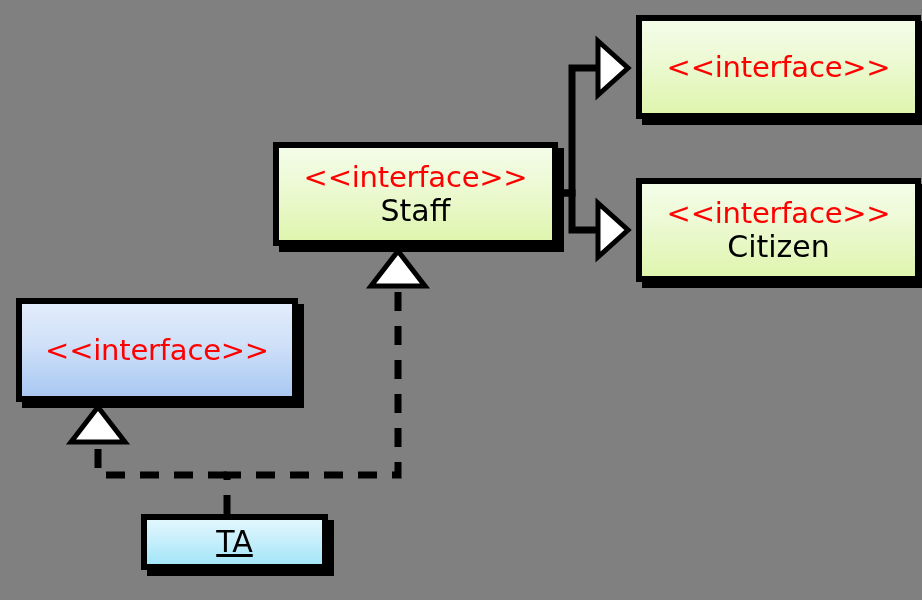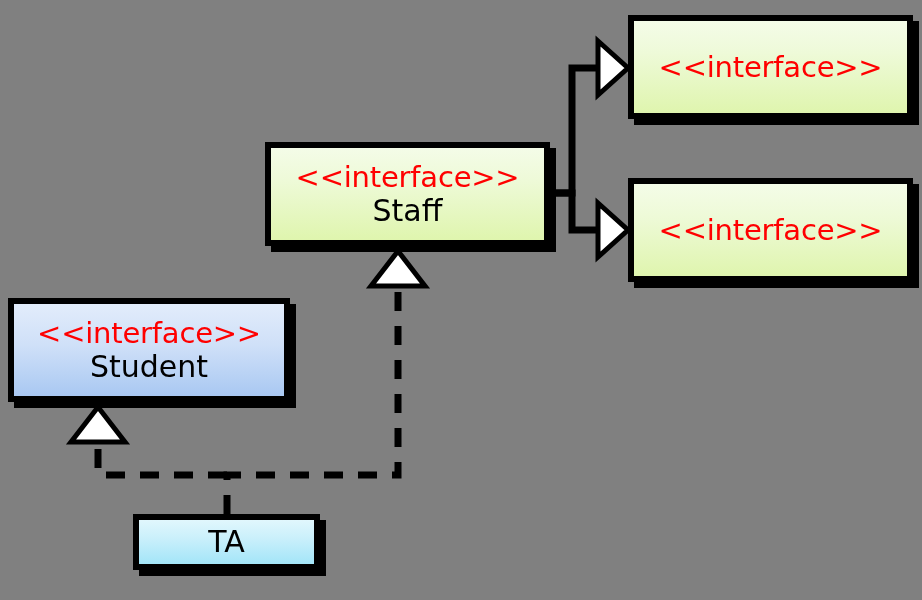--- a/index.html
+++ b/index.html
@@ -27,20 +27,21 @@
     position: absolute;
     box-sizing: border-box;
     border: 6px solid #000000;
     box-shadow: 6px 6px 0 0 #000000;
     display: flex;
     flex-direction: column;
     align-items: center;
     justify-content: center;
     line-height: 1.05;
     z-index: 5;
+    margin-left: 8px;
   }
   .node.green {
     background: linear-gradient(to bottom, #f4fce8 0%, #eefad8 35%, #dff5ae 100%);
   }
   .node.blue {
     background: linear-gradient(to bottom, #e2ecfb 0%, #cfe0f8 45%, #a9c8f2 100%);
   }
   .node.cyan {
     background: linear-gradient(to bottom, #e1f7fd 0%, #c8effb 45%, #a3e5f8 100%);
   }
@@ -51,20 +52,21 @@
     white-space: nowrap;
   }
   .classname {
     color: #000000;
     font-size: 30px;
     white-space: nowrap;
     margin-top: 3px;
   }
   .classname.only {
     margin-top: 0;
+    text-decoration: underline;
   }
 </style>
 </head>
 <body>
 
 <div id="canvas">
 
   <svg id="edges" viewBox="0 0 922 600" width="922" height="600">
 
     <g>
@@ -87,29 +89,29 @@
       <polygon points="71,442 125,442 98,407" fill="#ffffff" stroke="#000000" stroke-width="5"></polygon>
     </g>
   </svg>
 
   <div class="node green" id="node-taxpayer" style="left: 628px; top: 15px; width: 285px; height: 104px;">
     <div class="stereotype">&lt;&lt;interface&gt;&gt;</div>
   </div>
 
   <div class="node green" id="node-citizen" style="left: 628px; top: 178px; width: 285px; height: 104px;">
     <div class="stereotype">&lt;&lt;interface&gt;&gt;</div>
+    <div class="classname">Citizen</div>
   </div>
 
   <div class="node green" id="node-staff" style="left: 265px; top: 142px; width: 285px; height: 104px;">
     <div class="stereotype">&lt;&lt;interface&gt;&gt;</div>
     <div class="classname">Staff</div>
   </div>
 
   <div class="node blue" id="node-student" style="left: 8px; top: 298px; width: 282px; height: 104px;">
     <div class="stereotype">&lt;&lt;interface&gt;&gt;</div>
-    <div class="classname">Student</div>
   </div>
 
   <div class="node cyan" id="node-ta" style="left: 133px; top: 514px; width: 187px; height: 56px;">
     <div class="classname only">TA</div>
   </div>
 
 </div>
 
 </body></html>

